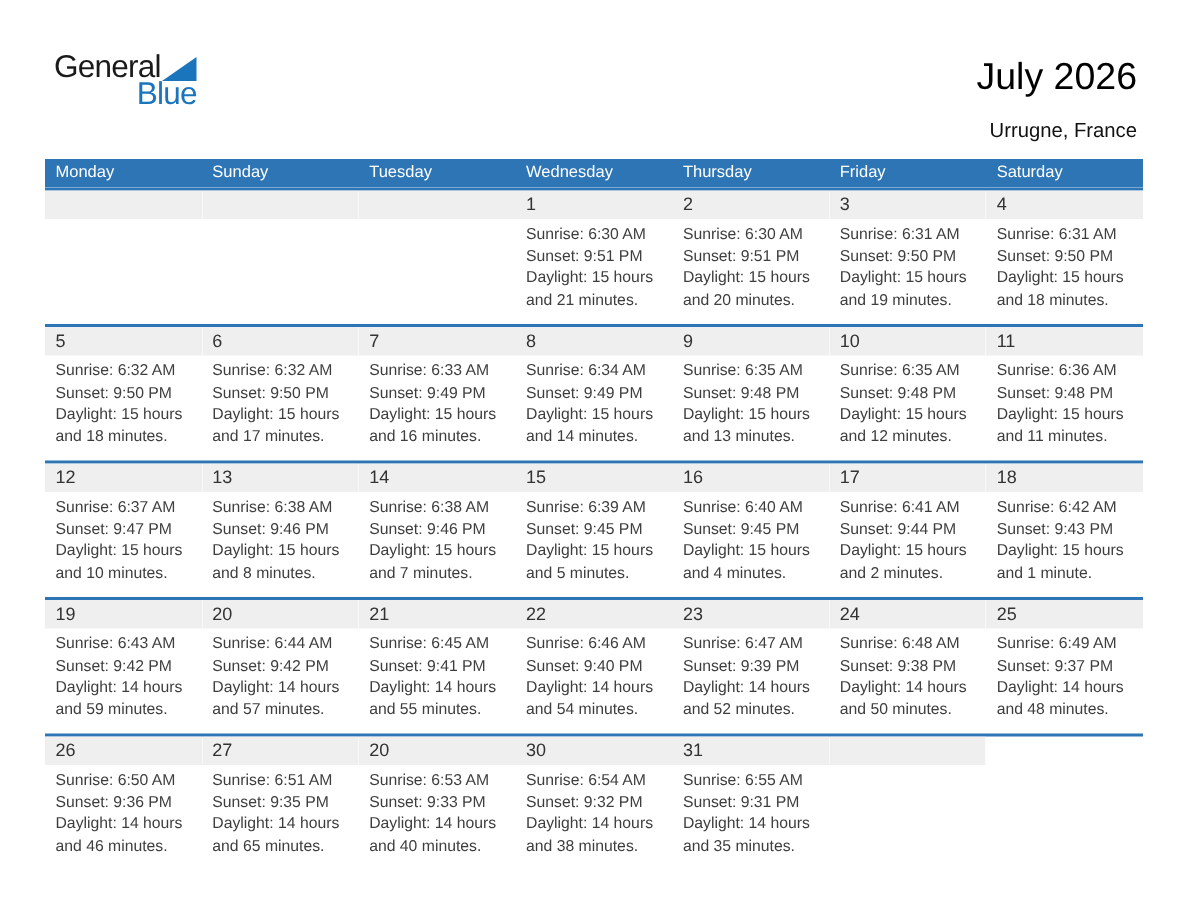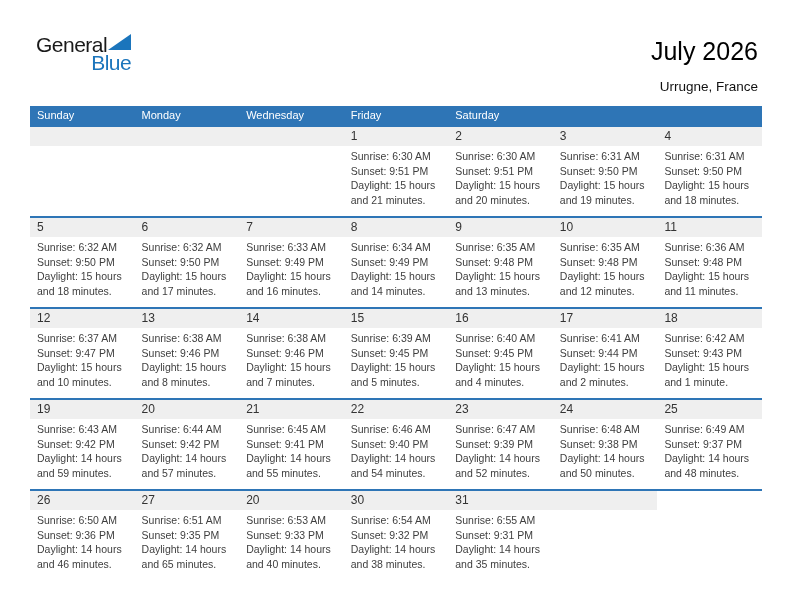--- a/index.html
+++ b/index.html
@@ -14,21 +14,21 @@
   }
   
   .header {
     height: 106px;
     padding: 34px 34px 0 36px;
     display: flex;
     justify-content: space-between;
     align-items: flex-start;
   }
   .logo { line-height: 1; }
-  .logo-top { display: flex; }
+  .logo-top { display: flex; align-items: flex-end; }
   .logo-general {
     font-size: 21px;
     letter-spacing: -0.5px;
     color: #1a1a1a;
   }
   .logo-triangle {
     width: 0; height: 0;
     border-left: 23px solid transparent;
     border-bottom: 16px solid var(--logo_blue, #1B75BC);
     margin-left: 1px;
@@ -101,23 +101,25 @@
       <div class="logo-blue">Blue</div>
     </div>
     <div class="title-block">
       <div class="title">July 2026</div>
       <div class="subtitle">Urrugne, France</div>
     </div>
   </div>
 
   <div class="calendar">
     <div class="weekday-row" id="weekday-row">
+        <div class="weekday-cell">Monday</div>
         <div class="weekday-cell">Sunday</div>
-        <div class="weekday-cell">Monday</div>
+        <div class="weekday-cell">Tuesday</div>
         <div class="weekday-cell">Wednesday</div>
+        <div class="weekday-cell">Thursday</div>
         <div class="weekday-cell">Friday</div>
         <div class="weekday-cell">Saturday</div>
       </div>
     <div id="weeks">
         <div class="week-row">
           <div class="day-cell">
     <div class="day-num-band">
       <span class="day-num"></span>
     </div>
     <div class="day-details">

